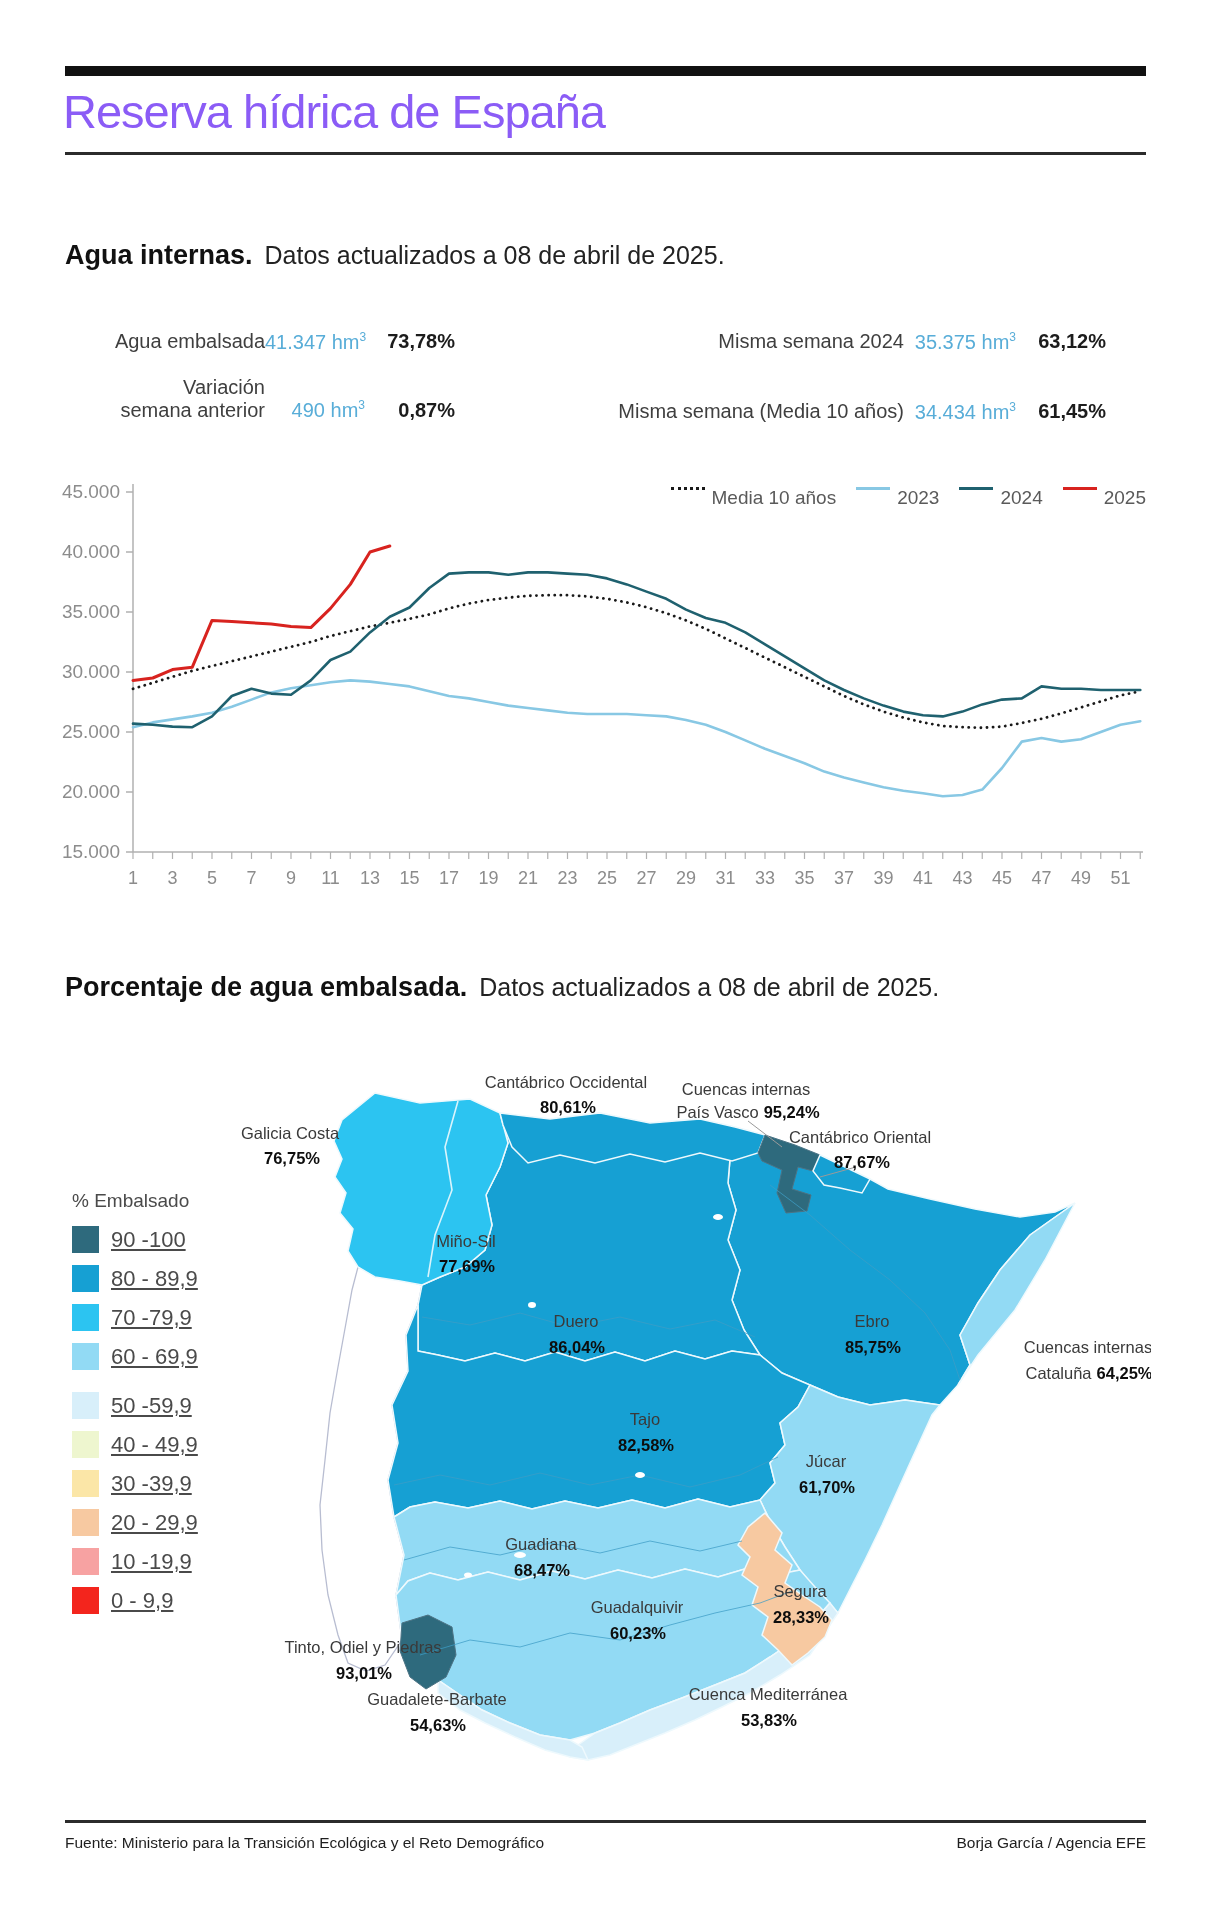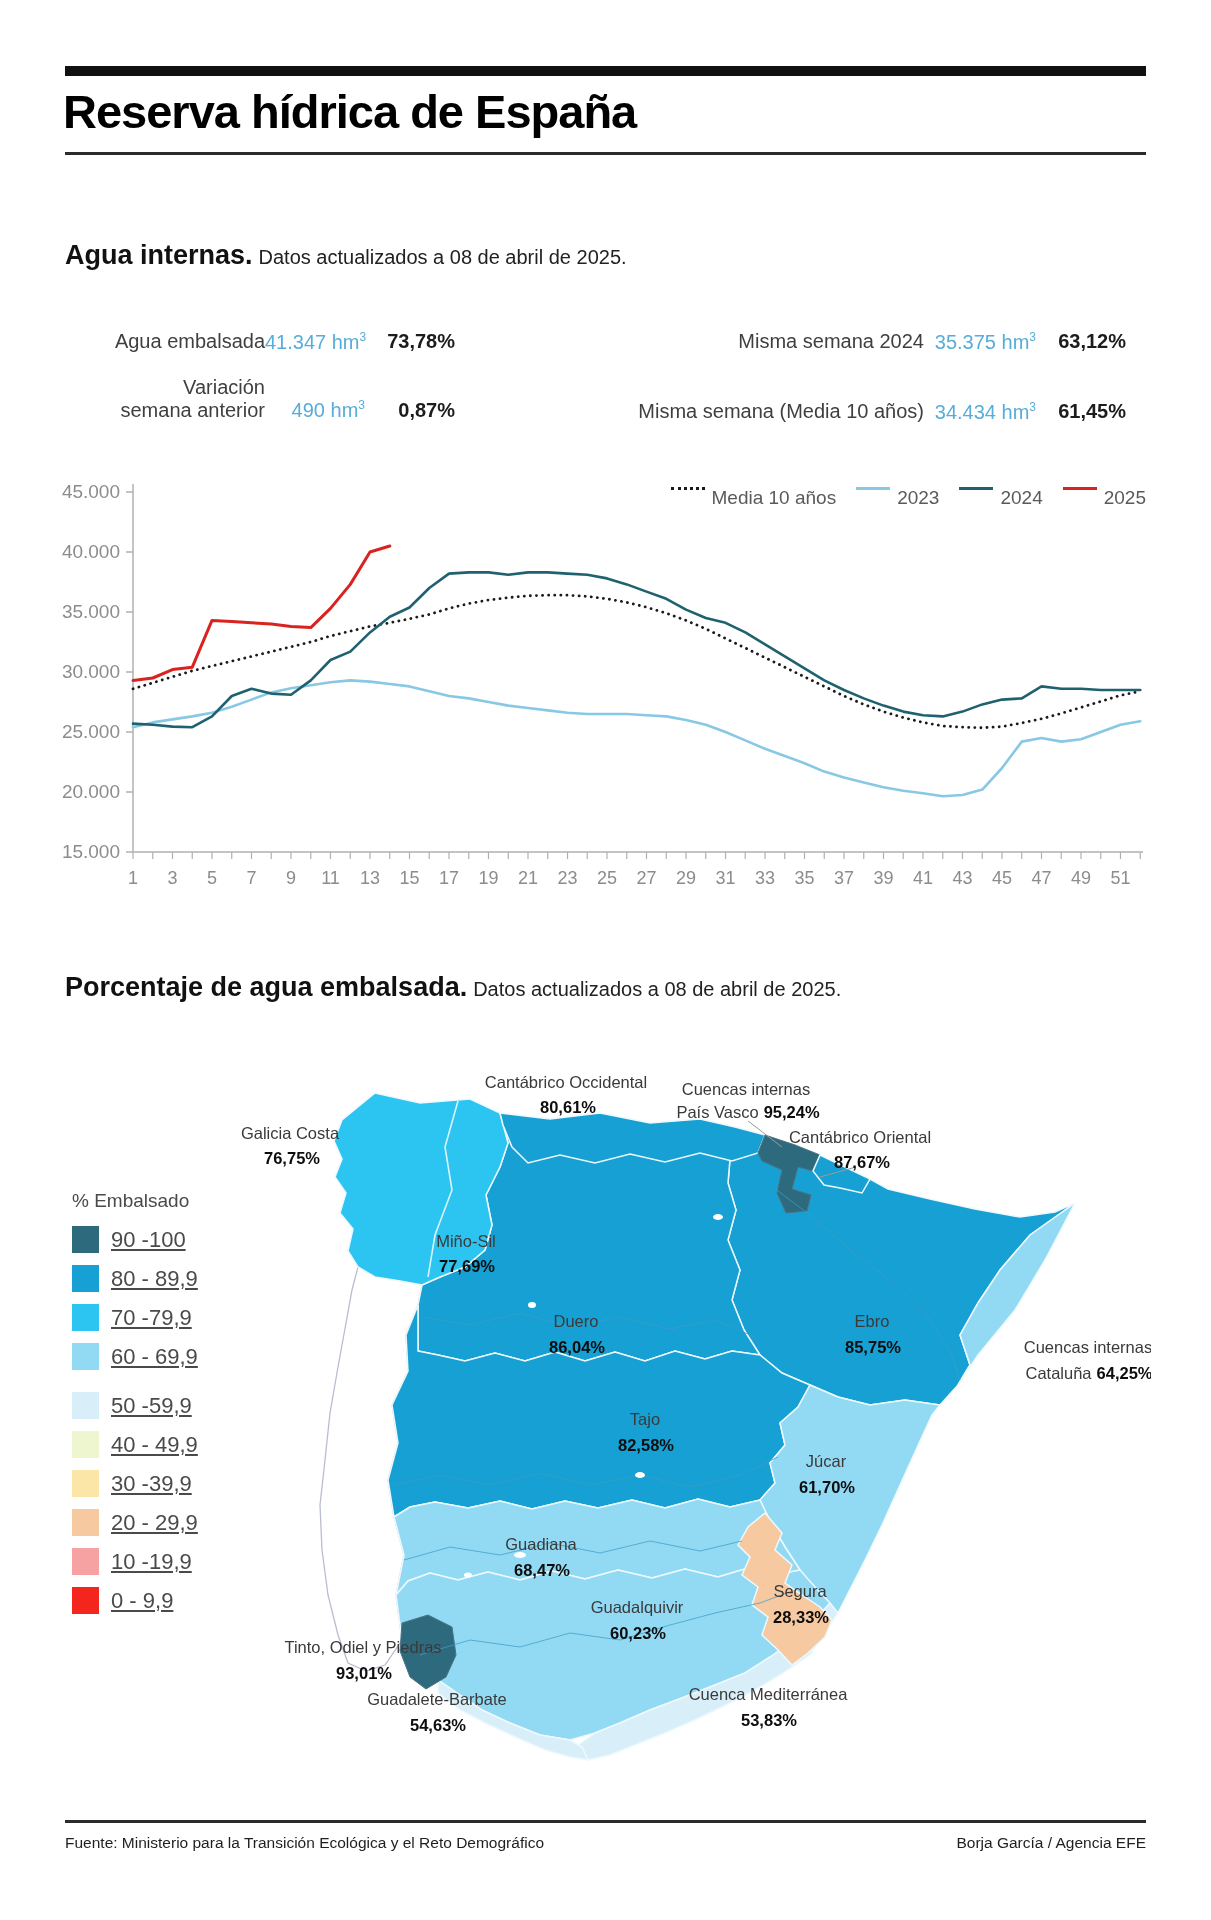--- a/index.html
+++ b/index.html
@@ -1,30 +1,30 @@
 <!DOCTYPE html>
 <html><head>
 <meta charset="utf-8">
 <style>
   html,body{margin:0;padding:0;background:#fff;}
   body{width:1211px;height:1920px;position:relative;font-family:"Liberation Sans","DejaVu Sans",sans-serif;color:#1a1a1a;}
   .abs{position:absolute;}
   
   #topbar{left:65px;top:66px;width:1081px;height:10px;background:#111;}
-  #main-title{left:63px;top:84px;width:1085px;font-size:47px;font-weight:bold;letter-spacing:-1px;color:#000000;}
+  #main-title{left:63px;top:84px;width:1085px;font-size:47px;font-weight:normal;letter-spacing:-1px;color:#8b5cf6;}
   #title-rule{left:65px;top:152px;width:1081px;height:3px;background:#2b2b2b;}
   
   .section-head{font-size:27px;font-weight:bold;color:#111;}
-  .section-sub{font-size:20px;font-weight:normal;color:#222;margin-left:6px;}
+  .section-sub{font-size:25px;font-weight:normal;color:#222;margin-left:12px;}
   #sec1{left:65px;top:240px;width:1100px;}
   #sec2{left:65px;top:972px;width:1100px;}
   
   .stat-grid{display:grid;row-gap:22px;font-size:20px;color:#3f3f3f;}
   #stats-left{left:65px;top:330px;width:540px;grid-template-columns:200px 100px 90px;}
-  #stats-right{left:612px;top:330px;width:560px;grid-template-columns:312px 112px 90px;}
+  #stats-right{left:592px;top:330px;width:560px;grid-template-columns:312px 112px 90px;}
   .stat-label{text-align:right;line-height:1.15;}
   .stat-value{text-align:right;font-weight:normal;color:#58add8;white-space:nowrap;}
   .stat-value sup{font-size:12px;}
   .stat-pct{text-align:right;font-weight:bold;color:#1c1c1c;}
   .rowspacer{height:2px;}
   
   #chart-legend{left:0;top:487px;width:1146px;display:flex;justify-content:flex-end;gap:20px;align-items:center;font-size:19px;color:#5a5a5a;}
   .leg-item{display:flex;gap:7px;}
   .leg-line{width:34px;height:0;border-top:3px solid;}
   .leg-dotted{width:34px;height:0;border-top:3px dotted #1a1a1a;}

